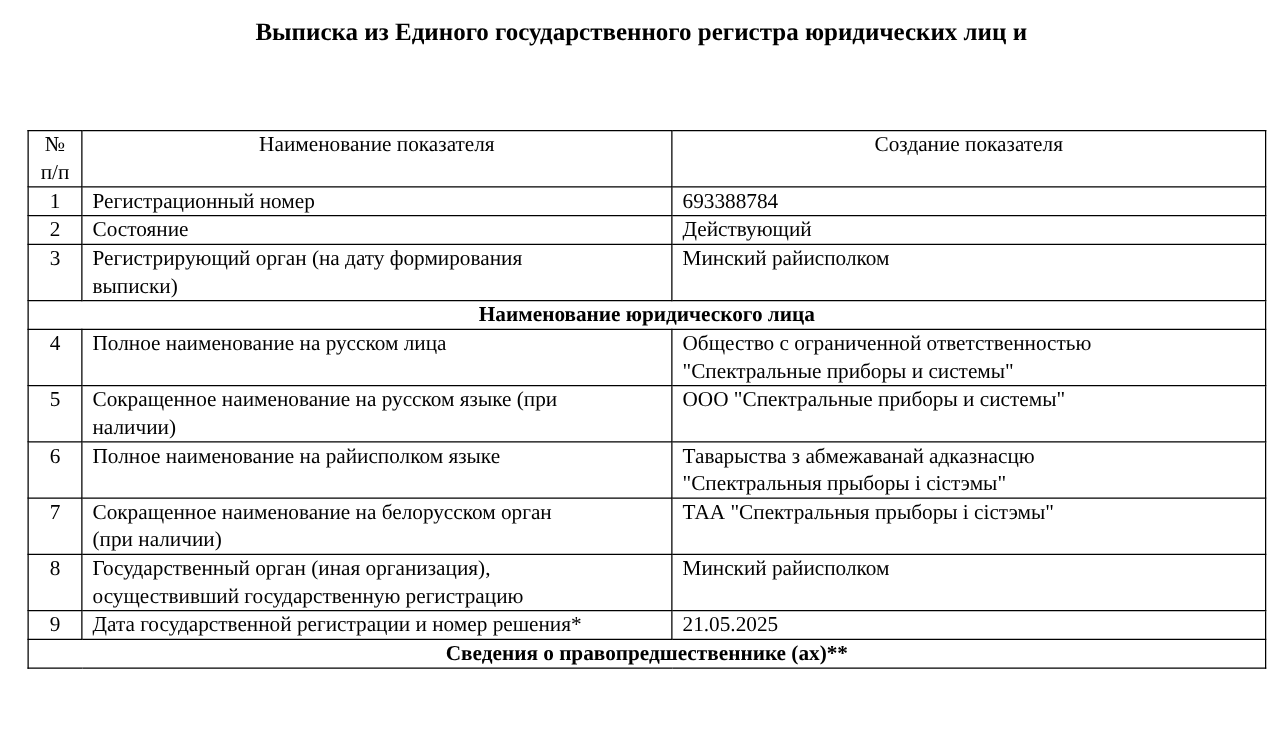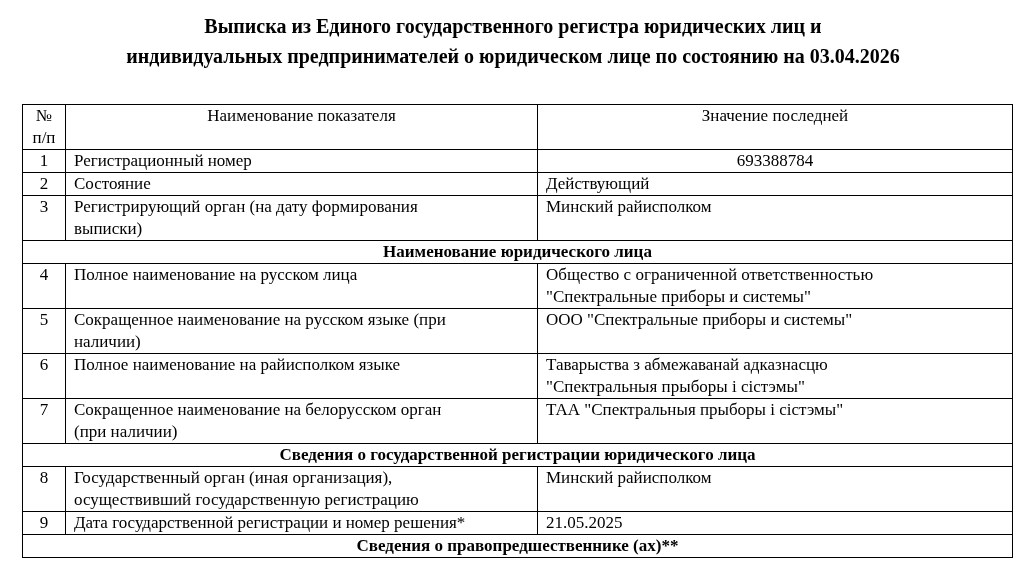--- a/index.html
+++ b/index.html
@@ -50,45 +50,44 @@
   }
   td.num-cell {
     text-align: center;
     padding: 0 2px;
   }
   tr.section-row td {
     text-align: center;
     font-weight: bold;
     margin-left: 48px;
   }
-  td.val-center { text-align: center; }
+  td.val-center { }
   td.val-bold { font-weight: bold; }
 </style>
 </head>
 <body>
 
 <div class="page">
 
   <div class="doc-title">
     <div>Выписка из Единого государственного регистра юридических лиц и</div>
-    <div>индивидуальных предпринимателей о юридическом лице по состоянию на 03.04.2026</div>
   </div>
 
   <table class="egr">
     <colgroup>
       <col style="width:43px">
       <col style="width:472px">
       <col style="width:475px">
     </colgroup>
     <thead>
       <tr>
         <th>№
 п/п</th>
         <th>Наименование показателя</th>
-        <th>Значение последней</th>
+        <th>Создание показателя</th>
       </tr>
     </thead>
     <tbody id="egr-body">
         <tr>
           <td class="num-cell">1</td>
           <td>Регистрационный номер</td>
           <td class="val-center">693388784</td>
         </tr>
         <tr>
           <td class="num-cell">2</td>
@@ -121,23 +120,20 @@
           <td>Полное наименование на райисполком языке</td>
           <td>Таварыства з абмежаванай адказнасцю
 "Спектральныя прыборы і сістэмы"</td>
         </tr>
         <tr>
           <td class="num-cell">7</td>
           <td>Сокращенное наименование на белорусском орган
 (при наличии)</td>
           <td>ТАА "Спектральныя прыборы і сістэмы"</td>
         </tr>
-        <tr class="section-row">
-          <td colspan="3">Сведения о государственной регистрации юридического лица</td>
-        </tr>
         <tr>
           <td class="num-cell">8</td>
           <td>Государственный орган (иная организация),
 осуществивший государственную регистрацию</td>
           <td>Минский райисполком</td>
         </tr>
         <tr>
           <td class="num-cell">9</td>
           <td>Дата государственной регистрации и номер решения*</td>
           <td>21.05.2025</td>

